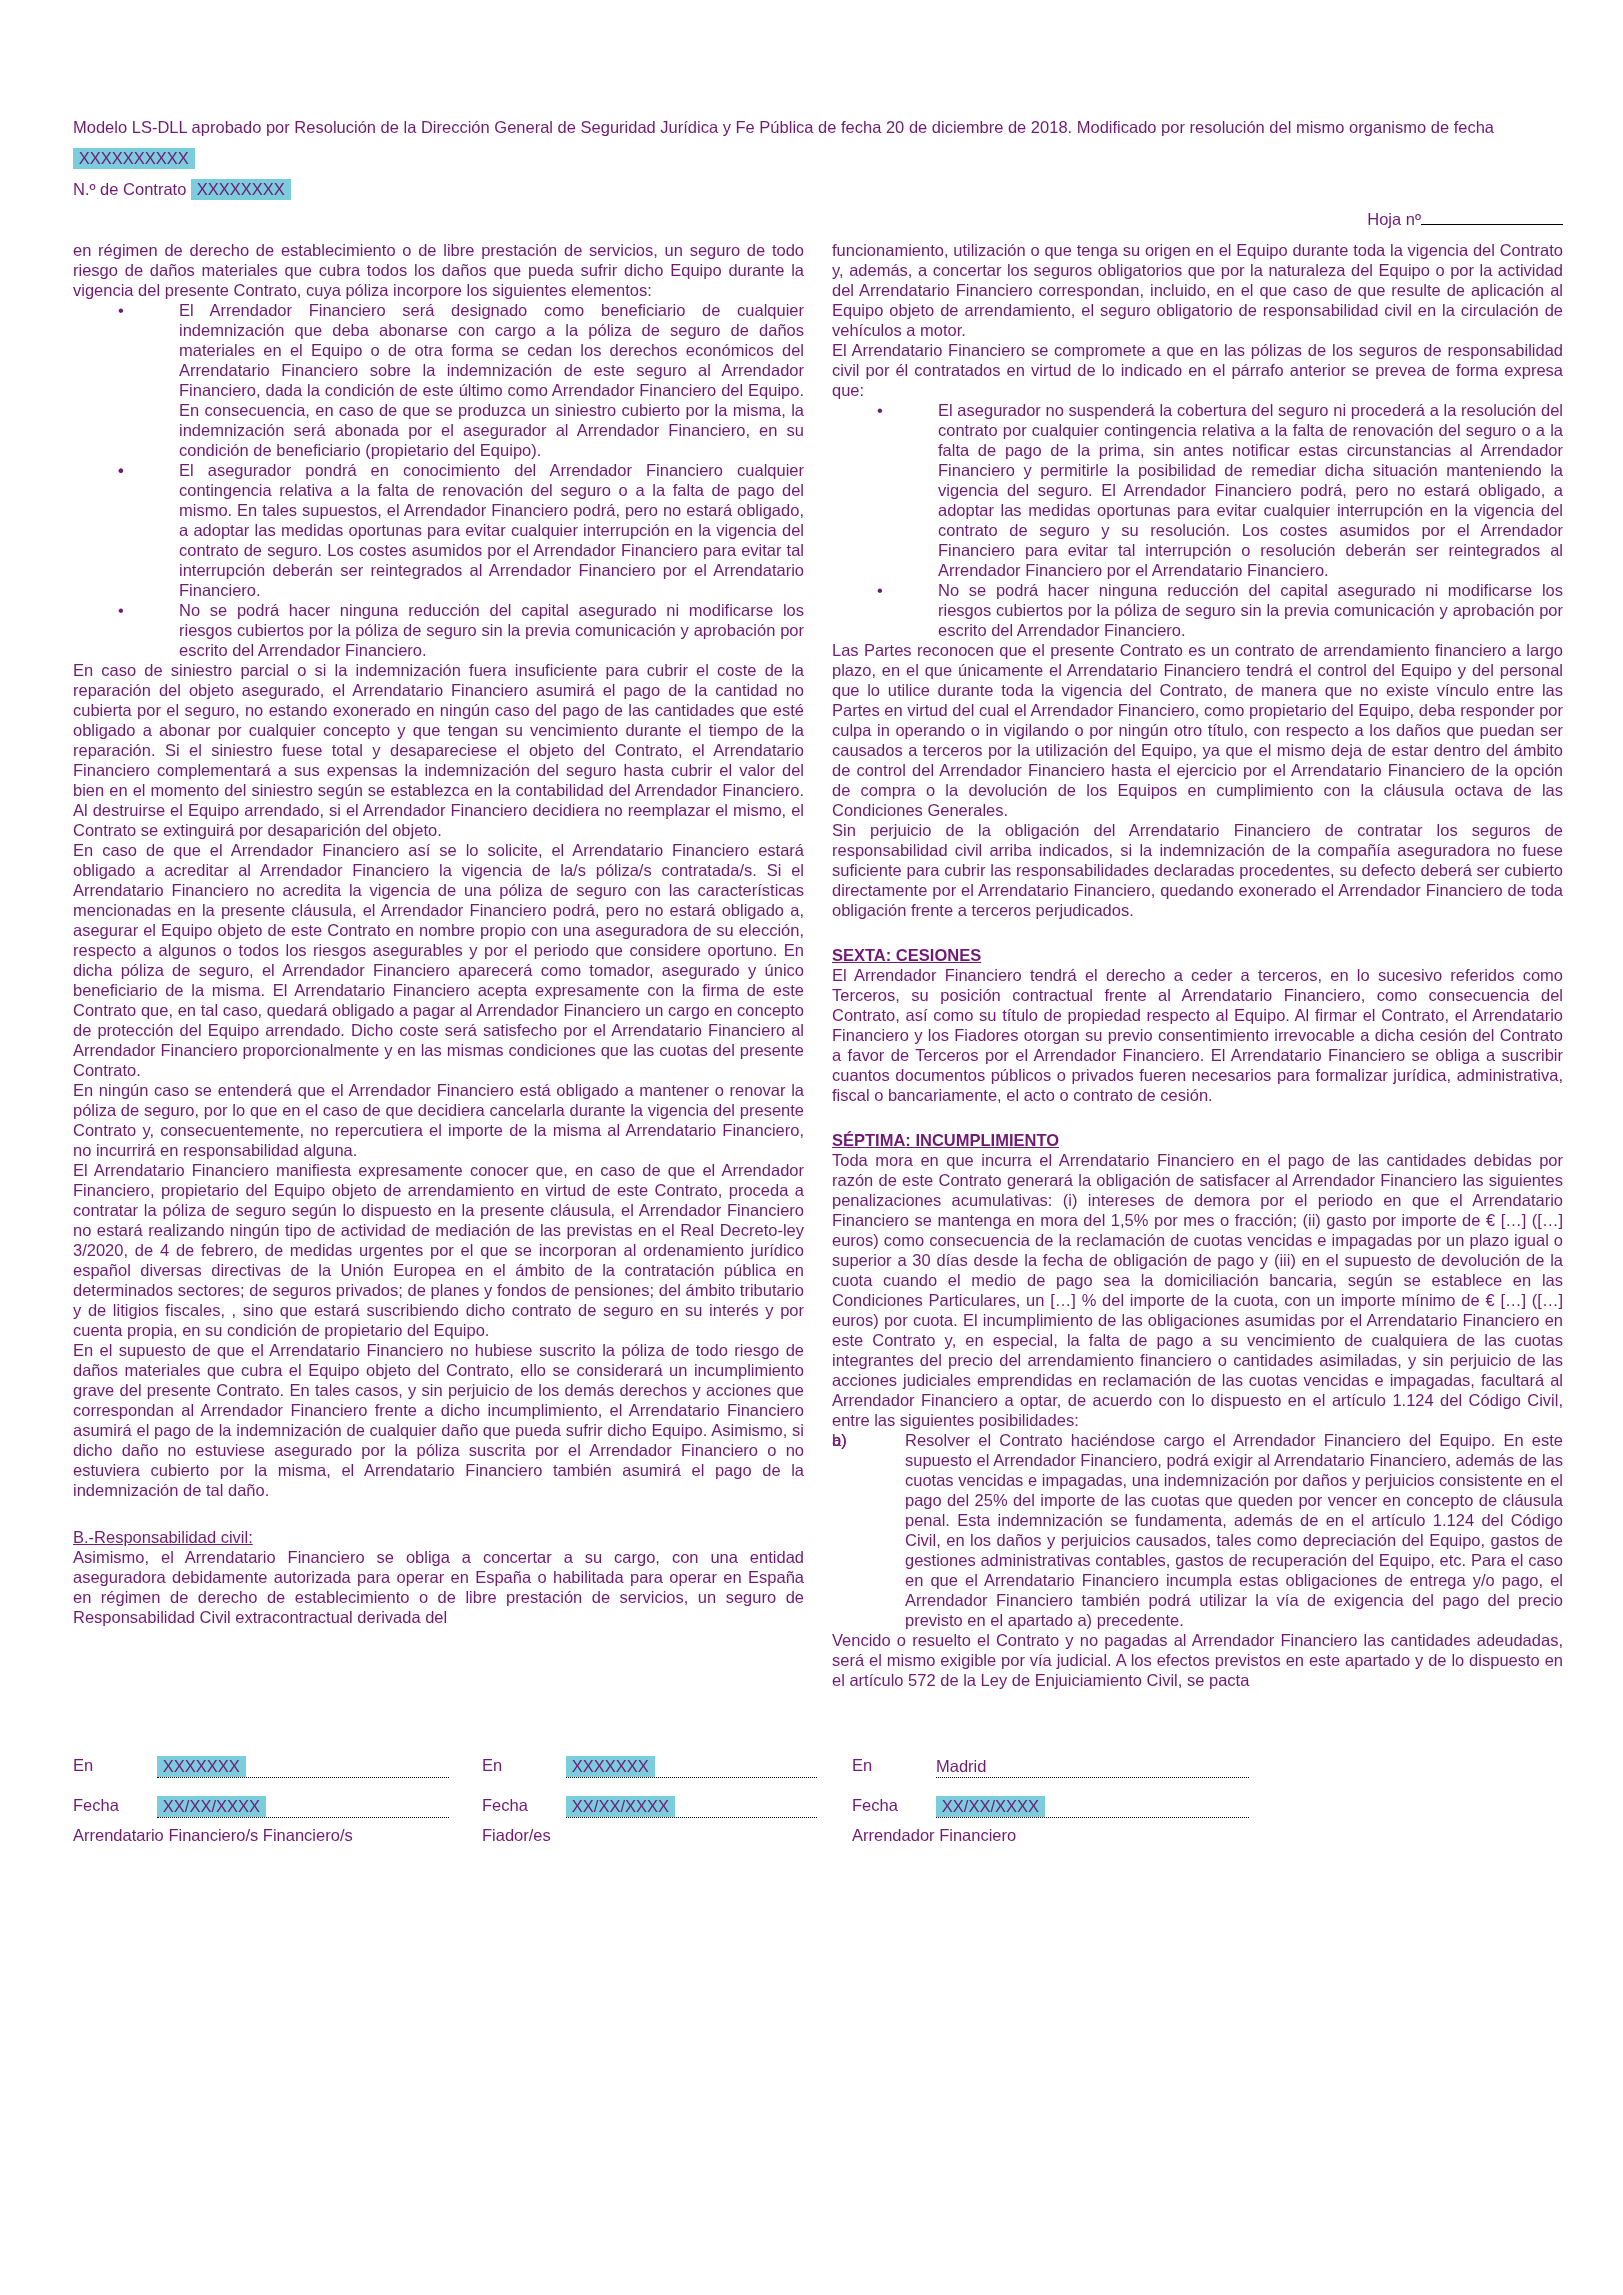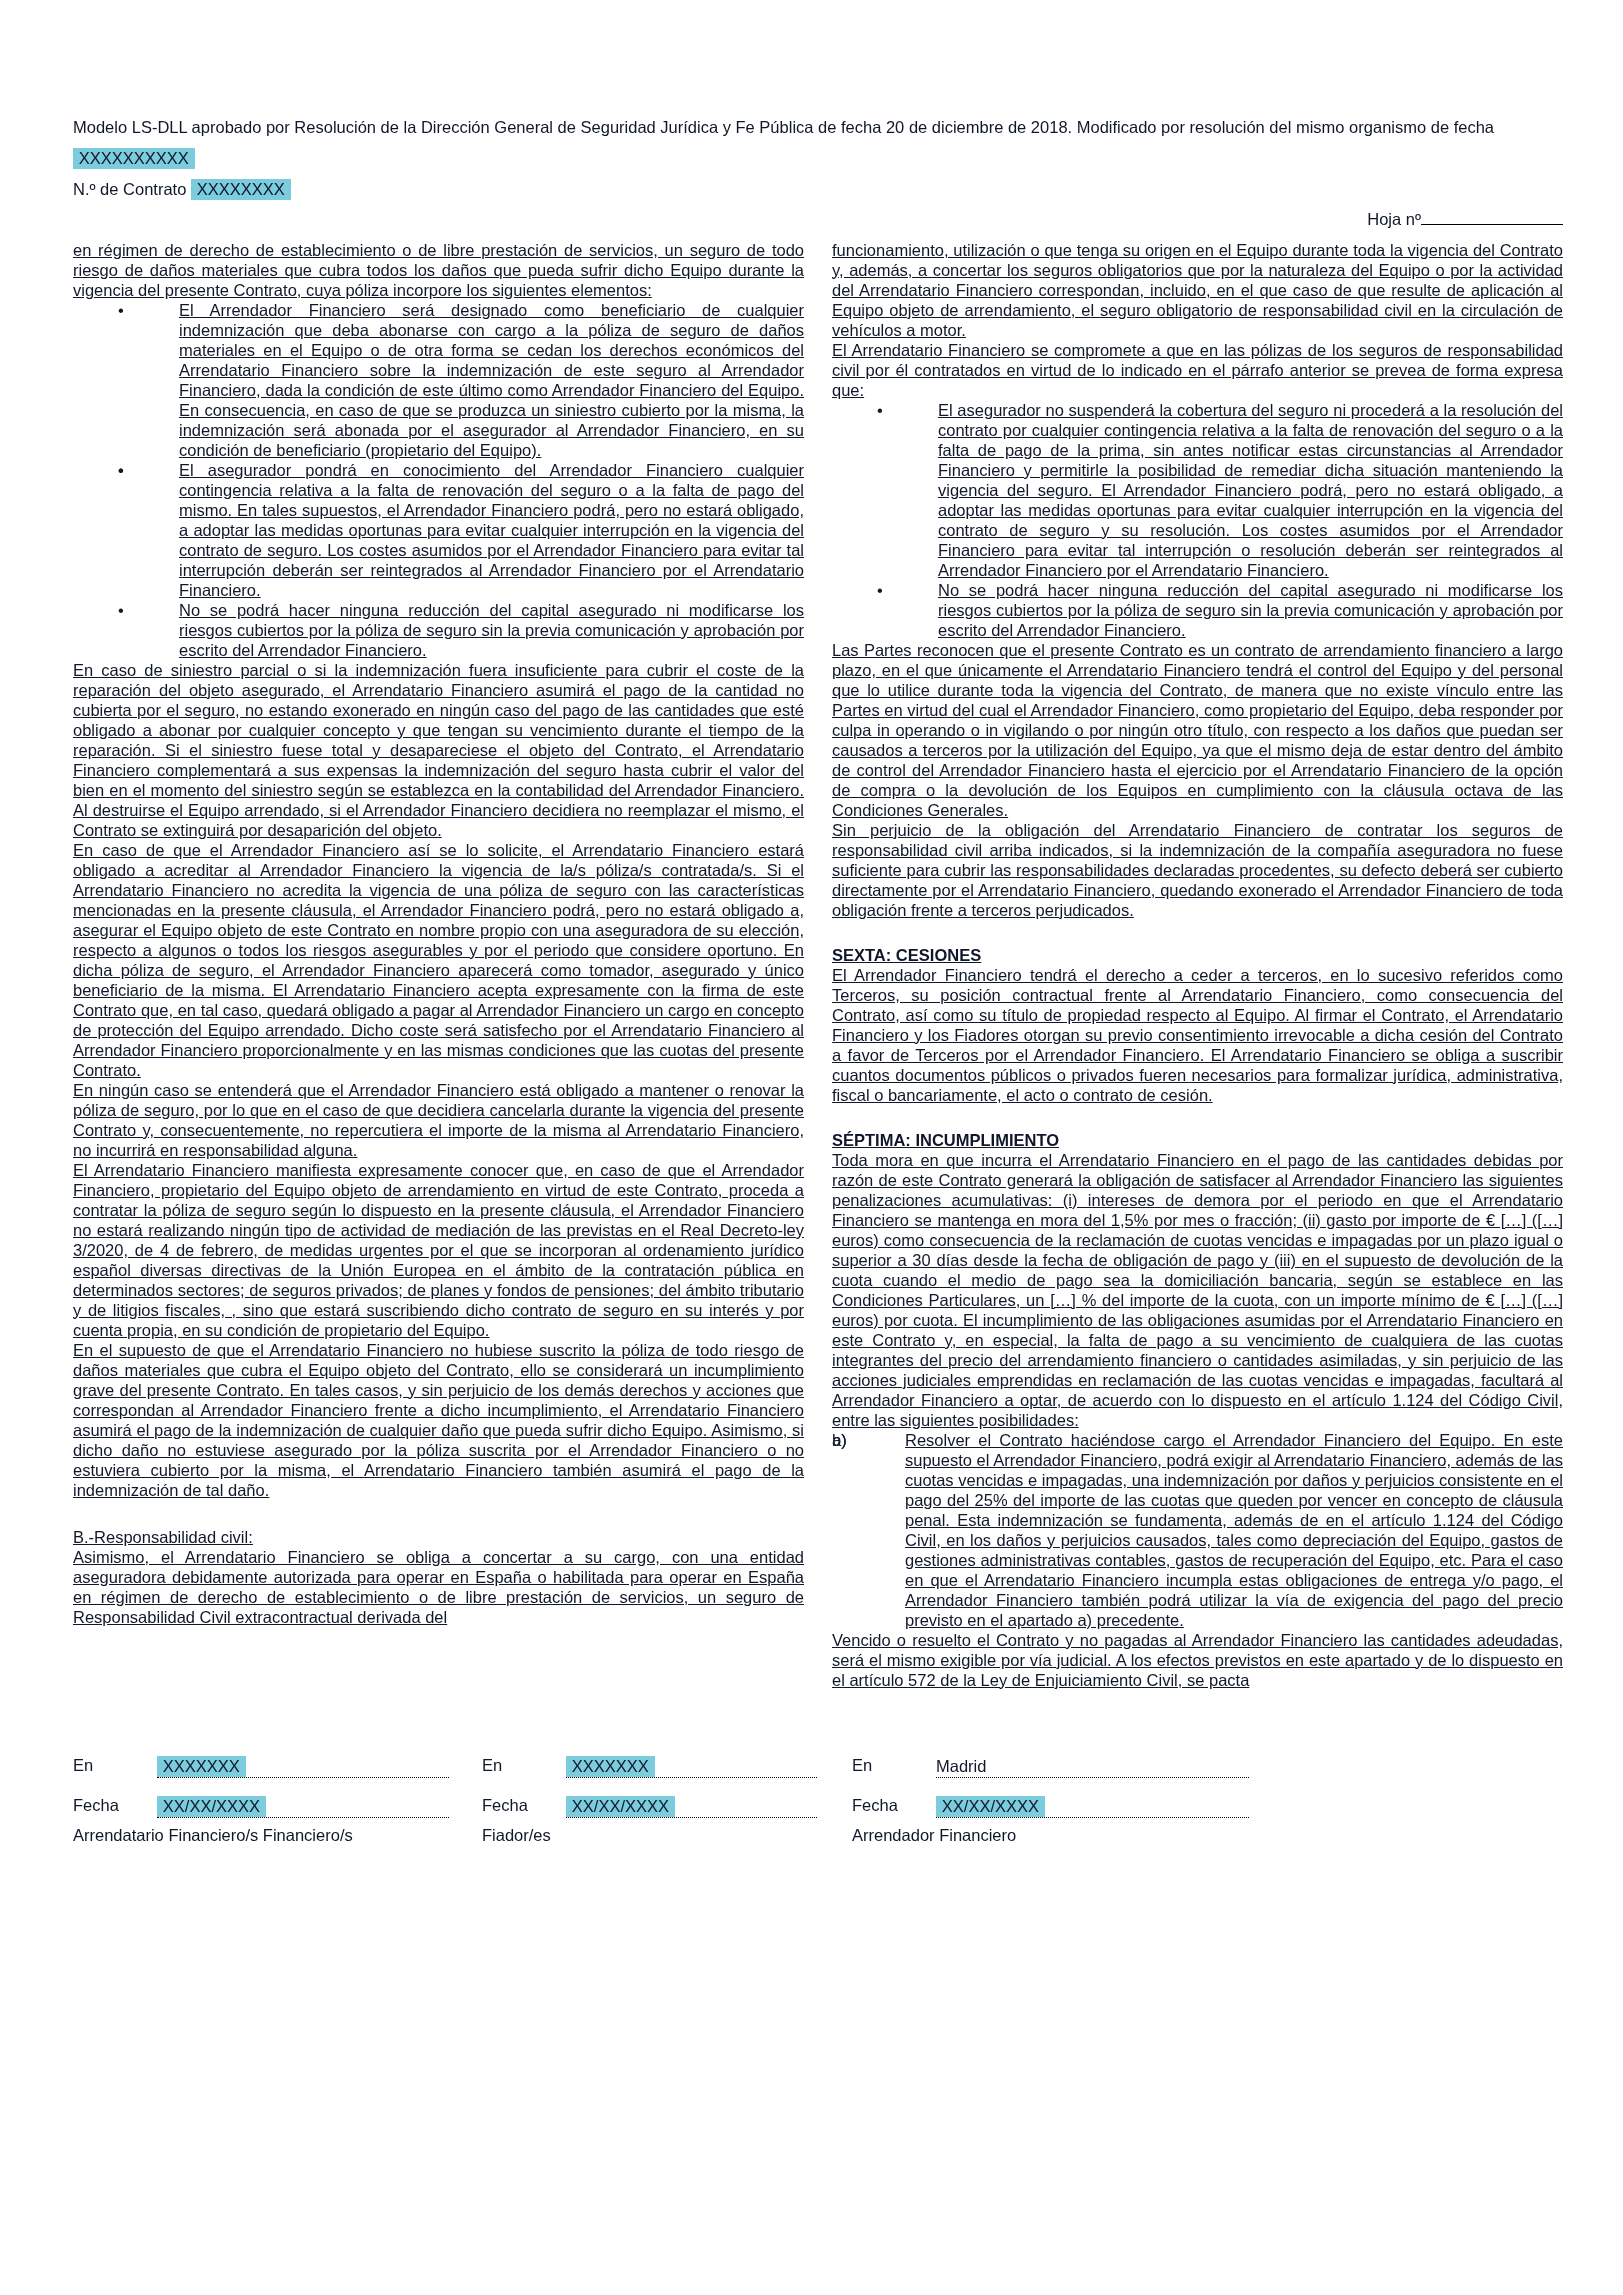--- a/index.html
+++ b/index.html
@@ -3,21 +3,21 @@
 <meta charset="utf-8">
 <style>
   :root { --hl: #7bccdd; }
   * { margin: 0; padding: 0; box-sizing: border-box; }
   html, body { background: #ffffff; }
   .page {
     position: relative;
     width: 1623px;
     height: 2295px;
     background: #ffffff;
-    color: #0f172a;
+    color: #701a75;
     font-family: "Liberation Sans", "DejaVu Sans", sans-serif;
     font-size: 16.5px;
     line-height: 20px;
     padding: 112px 60px 0 73px;
     overflow: hidden;
   }
   .hdr { font-size: 16.5px; line-height: 31px; text-align: left; }
   .hl {
     background: var(--hl);
     padding: 0.8px 5.8px 1.7px 5.8px;
@@ -28,21 +28,21 @@
     margin-bottom: 8px;
     font-size: 16.5px;
     line-height: 25px;
   }
   .hoja-underline {
     display: inline-block;
     width: 142px;
     border-bottom: 1.7px solid #000;
     height: 11.6px;
   }
-  .cols { display: flex; gap: 28px; text-decoration: underline; }
+  .cols { display: flex; gap: 28px; }
   .col { width: 731px; }
   .para { text-align: justify; }
   .bullet {
     position: relative;
     padding-left: 106px;
     text-align: justify;
   }
   .bullet .dot {
     position: absolute;
     left: 45px;

